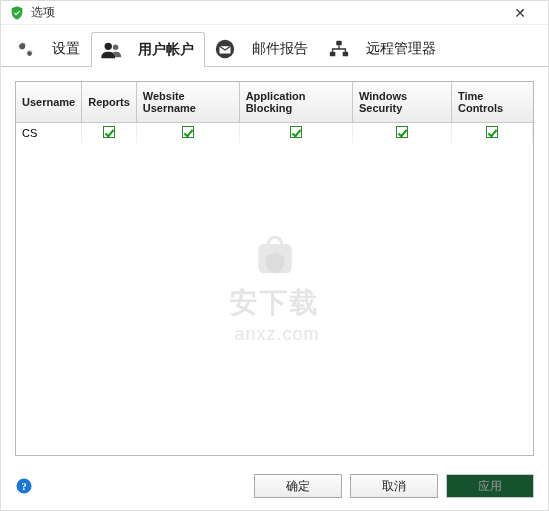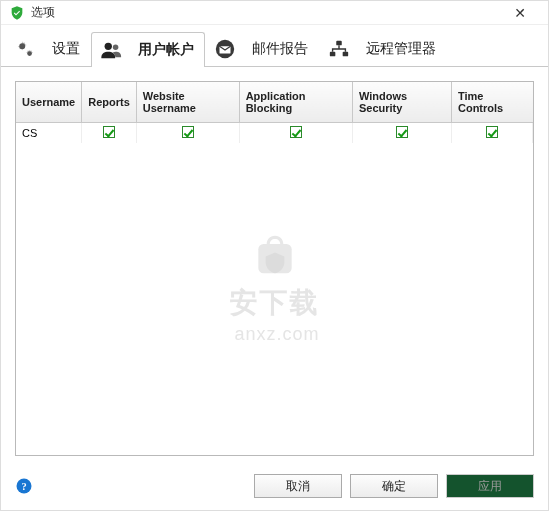--- a/index.html
+++ b/index.html
@@ -257,16 +257,16 @@
 </div>
 
 <div class="bottom">
   <span class="help-icon">
     <svg viewBox="0 0 24 24">
         <circle cx="12" cy="12" r="10" fill="#1976d2"></circle>
         <text x="12" y="17" text-anchor="middle" font-size="14" font-weight="bold" fill="#fff" font-family="Georgia">?</text>
       </svg>
   </span>
   <div class="spacer"></div>
+  <button class="wbtn">确定</button>
   <button class="wbtn">取消</button>
-  <button class="wbtn">确定</button>
   <button class="wbtn disabled">应用</button>
 </div>
 
 </body></html>

